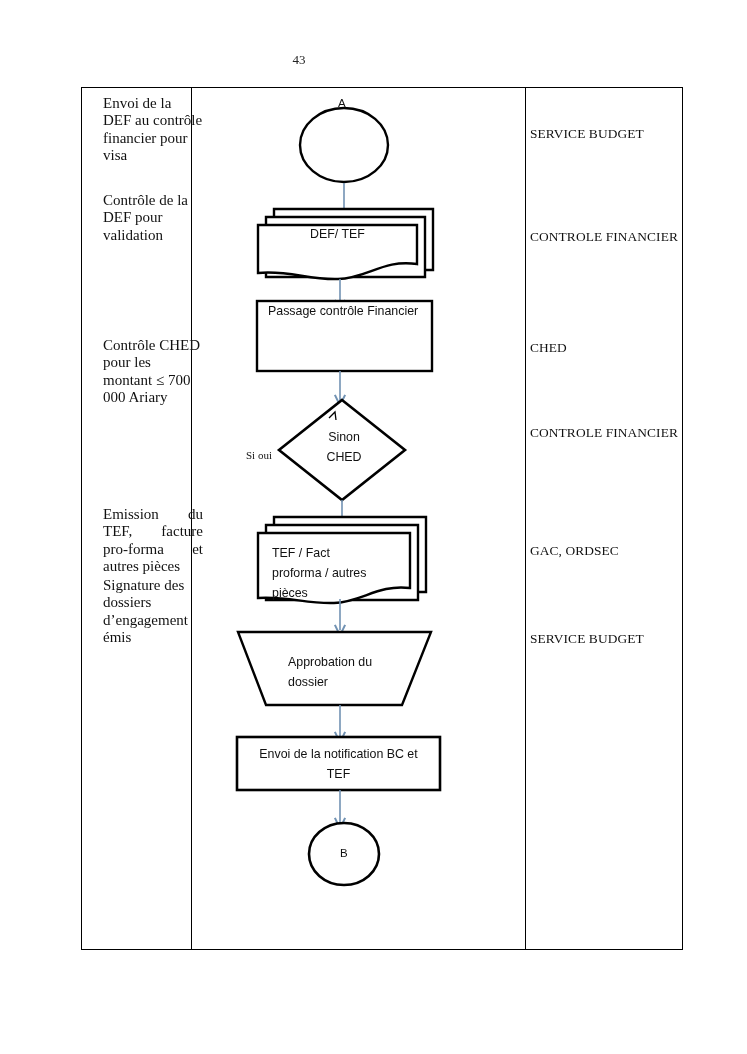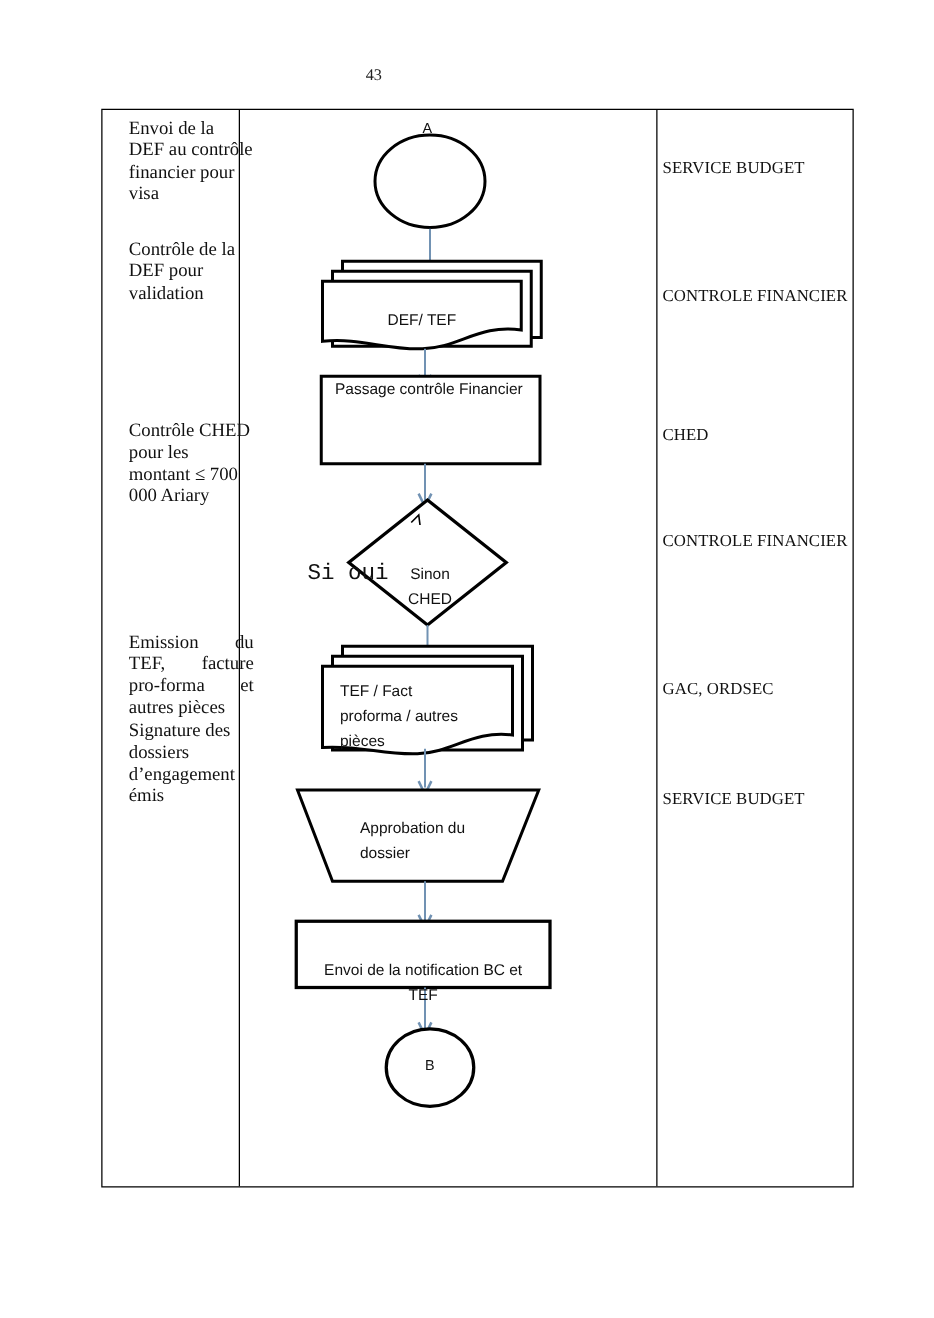--- a/index.html
+++ b/index.html
@@ -103,31 +103,31 @@
     height: 863px;
   }
   .shape-text {
     position: absolute;
     font-family: "Liberation Sans", "DejaVu Sans", sans-serif;
     font-size: 12.4px;
     line-height: 20px;
     color: #111;
     white-space: pre-line;
   }
-  .shape-text.center { text-align: center; margin-top: 22px; }
+  .shape-text.center { text-align: center; }
   .node-letter {
     position: absolute;
     font-family: "Liberation Sans", "DejaVu Sans", sans-serif;
     font-size: 11.5px;
     color: #111;
   }
   .edge-label {
     position: absolute;
-    font-family: Liberation Mono, monospace;
-    font-size: 18px;
+    font-family: Liberation Serif, serif;
+    font-size: 11px;
     color: #111;
   }
 </style>
 </head>
 <body>
 
 <div id="page">
 
   <div class="page-number">43</div>
 

